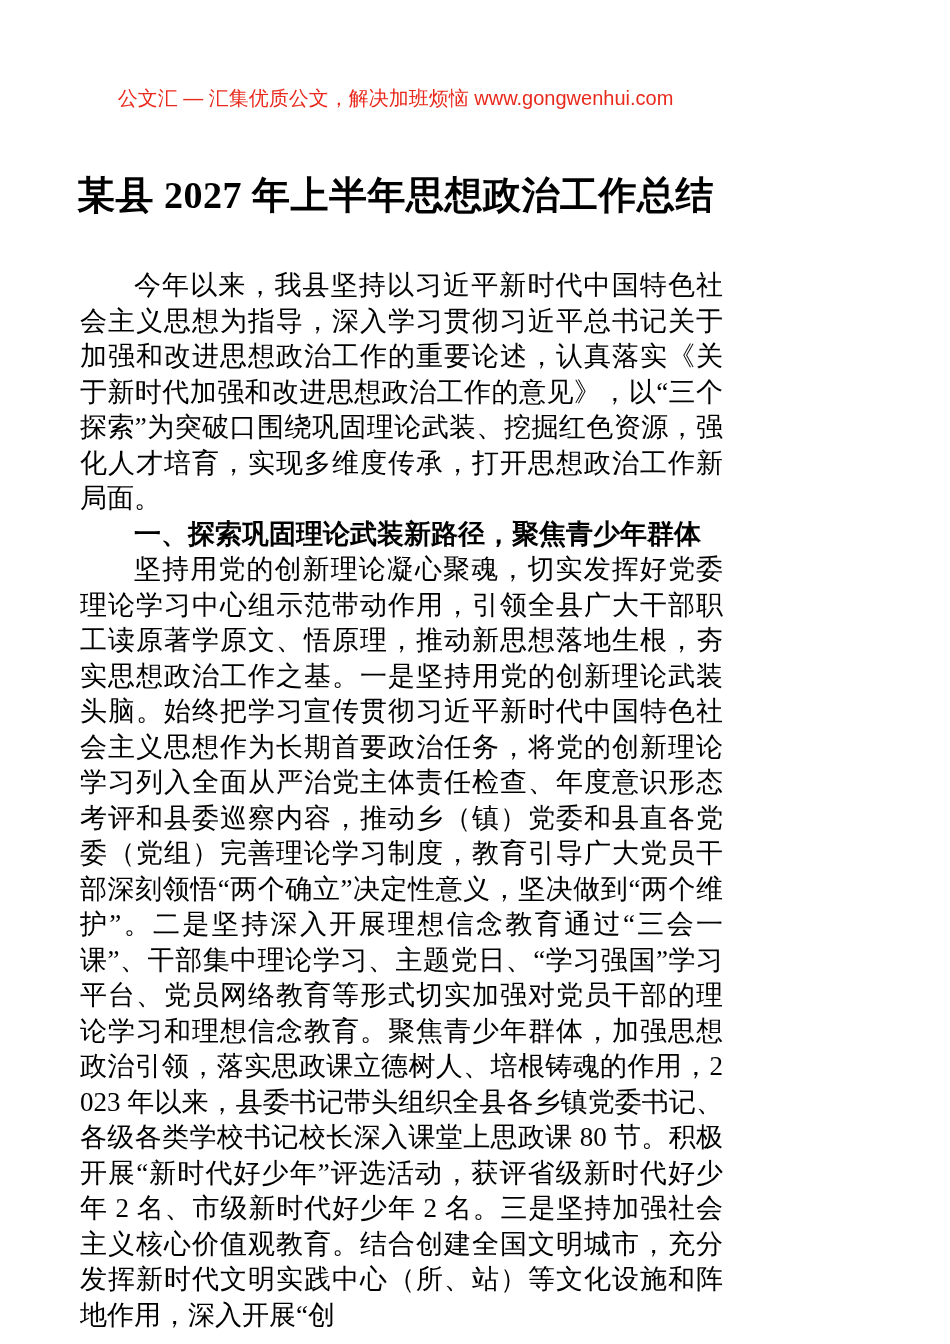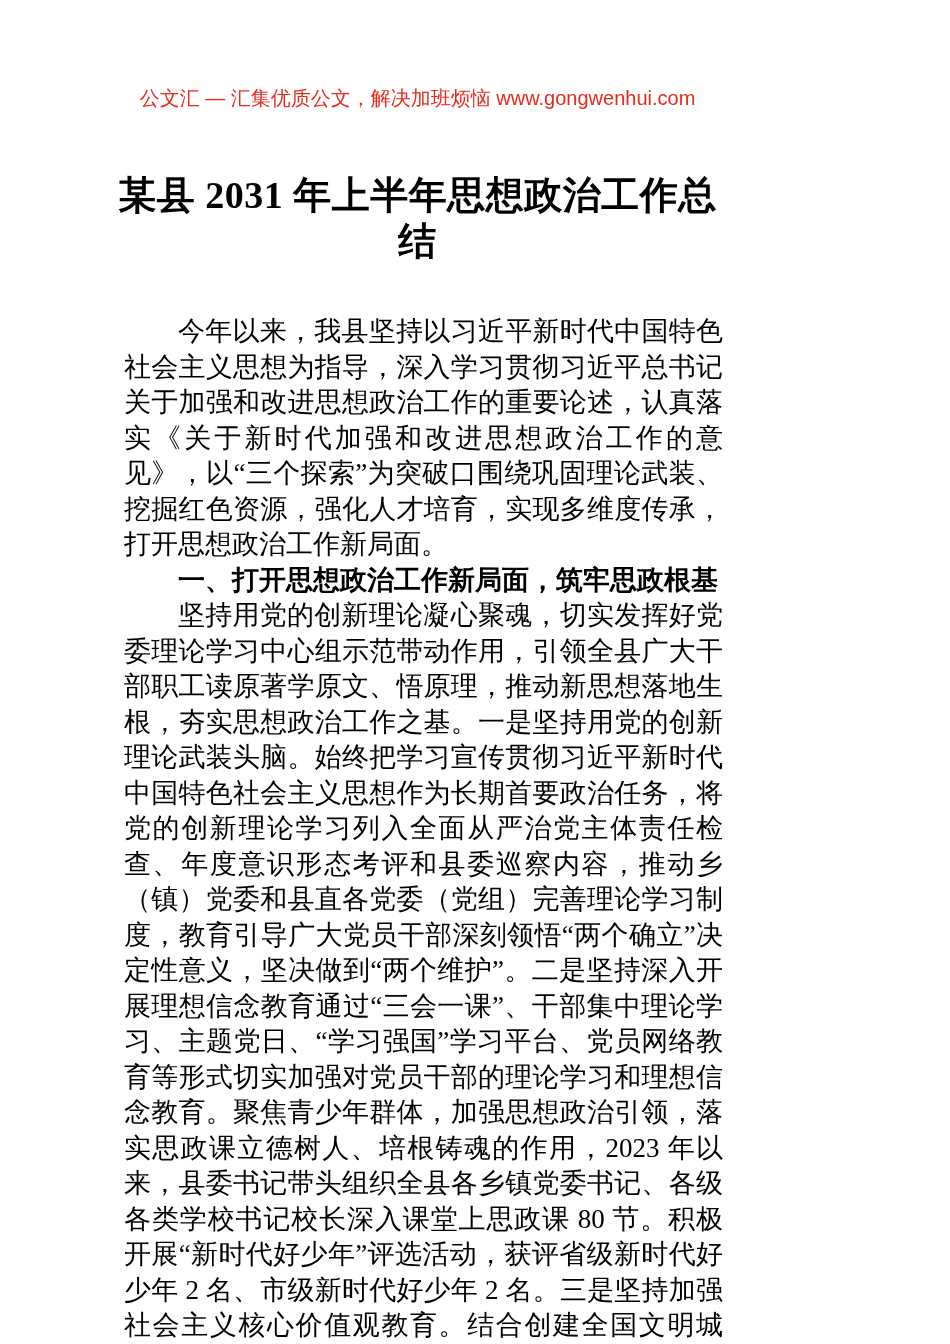--- a/index.html
+++ b/index.html
@@ -11,21 +11,21 @@
   body {
     width: 950px;
     height: 1344px;
     overflow: hidden;
     font-family: "Liberation Serif", "DejaVu Serif", serif;
   }
   .page {
     box-sizing: border-box;
     width: 863px;
     height: 1344px;
-    padding: 86px 140px 0 112px;
+    padding: 86px 140px 0 68px;
     background: #ffffff;
   }
   .watermark {
     text-align: center;
     font-size: 20px;
     line-height: 24px;
     color: #e8291c;
     font-family: "Liberation Sans", "DejaVu Sans", sans-serif;
     white-space: nowrap;
   }
@@ -55,21 +55,21 @@
     font-weight: 700;
   }
 </style>
 </head>
 <body>
 
 <div class="page">
 
   <div class="watermark">公文汇 — 汇集优质公文，解决加班烦恼 www.gongwenhui.com</div>
 
-  <h1 class="doc-title">某县 2031 年上半年思想政治工作总结</h1>
+  <h1 class="doc-title">某县 2027 年上半年思想政治工作总结</h1>
 
   <div class="content">
     <p class="para">今年以来，我县坚持以习近平新时代中国特色社会主义思想为指导，深入学习贯彻习近平总书记关于加强和改进思想政治工作的重要论述，认真落实《关于新时代加强和改进思想政治工作的意见》，以“三个探索”为突破口围绕巩固理论武装、挖掘红色资源，强化人才培育，实现多维度传承，打开思想政治工作新局面。</p>
-    <p class="para heading">一、打开思想政治工作新局面，筑牢思政根基</p>
+    <p class="para heading">一、探索巩固理论武装新路径，聚焦青少年群体</p>
     <p class="para">坚持用党的创新理论凝心聚魂，切实发挥好党委理论学习中心组示范带动作用，引领全县广大干部职工读原著学原文、悟原理，推动新思想落地生根，夯实思想政治工作之基。一是坚持用党的创新理论武装头脑。始终把学习宣传贯彻习近平新时代中国特色社会主义思想作为长期首要政治任务，将党的创新理论学习列入全面从严治党主体责任检查、年度意识形态考评和县委巡察内容，推动乡（镇）党委和县直各党委（党组）完善理论学习制度，教育引导广大党员干部深刻领悟“两个确立”决定性意义，坚决做到“两个维护”。二是坚持深入开展理想信念教育通过“三会一课”、干部集中理论学习、主题党日、“学习强国”学习平台、党员网络教育等形式切实加强对党员干部的理论学习和理想信念教育。聚焦青少年群体，加强思想政治引领，落实思政课立德树人、培根铸魂的作用，2023 年以来，县委书记带头组织全县各乡镇党委书记、各级各类学校书记校长深入课堂上思政课 80 节。积极开展“新时代好少年”评选活动，获评省级新时代好少年 2 名、市级新时代好少年 2 名。三是坚持加强社会主义核心价值观教育。结合创建全国文明城市，充分发挥新时代文明实践中心（所、站）等文化设施和阵地作用，深入开展“创</p>
   </div>
 
 </div>
 
 </body></html>

